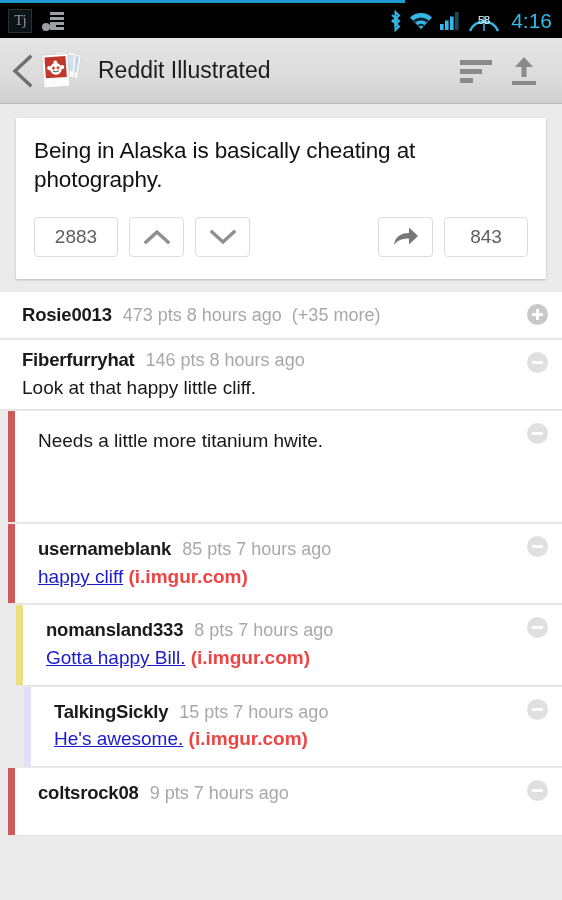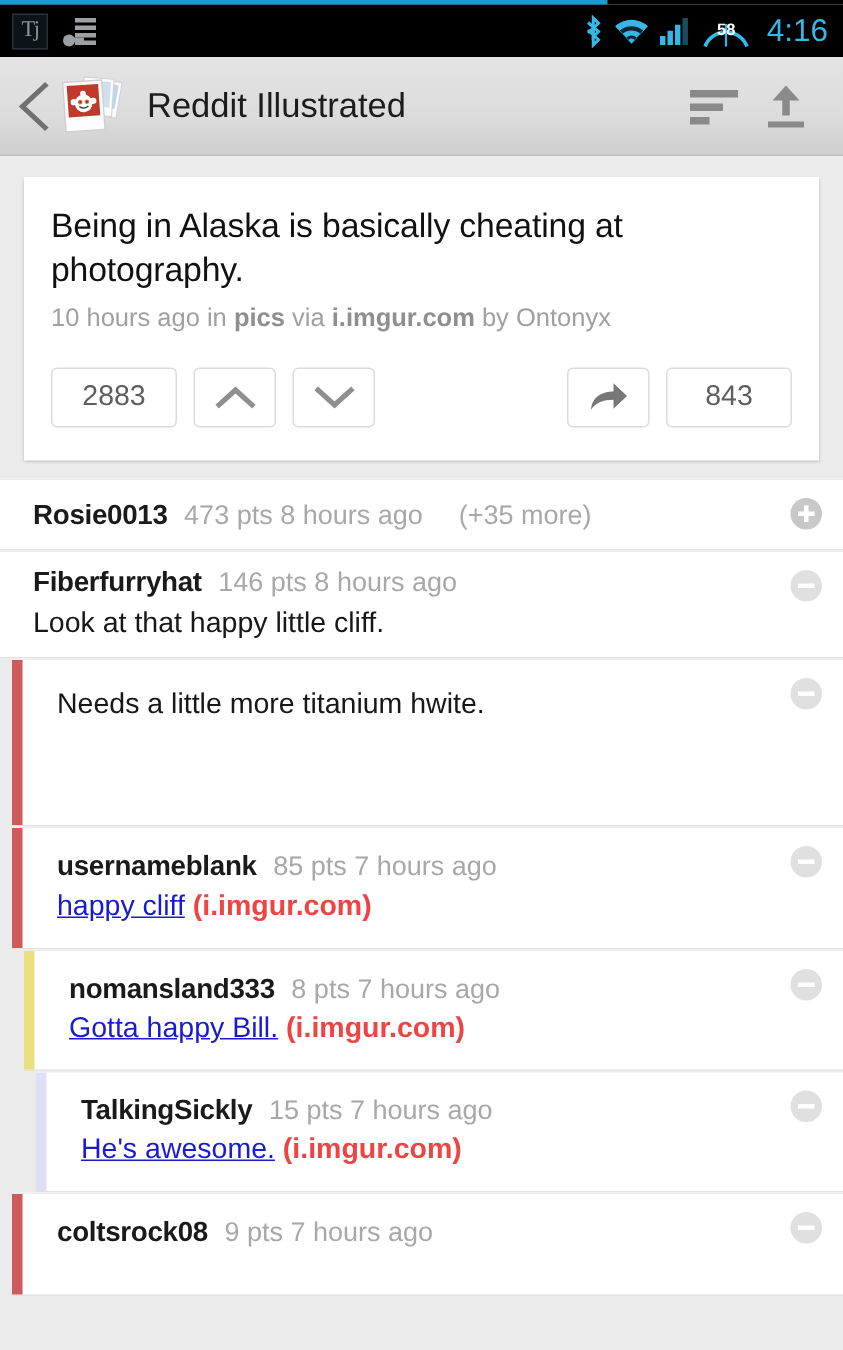--- a/index.html
+++ b/index.html
@@ -42,21 +42,21 @@
   }
   .list-icon .stem {
     position:absolute; left:6px; top:14.5px; width:8px; height:3px; background:#9aa0a4;
   }
   .bt-icon { width:13px; height:22px; }
   .wifi-icon { width:24px; height:19px; }
   .sig-icon { width:20px; height:19px; }
   .batt-icon { position:relative; width:34px; height:24px; }
   .batt-icon .pct {
     position:absolute; inset:0; display:flex; align-items:center; justify-content:center;
-    font-size:11px; font-weight:bold; color:#fff; padding-bottom:1px;
+    font-size:11px; font-weight:normal; color:#fff; padding-bottom:1px;
   }
   #clock { font-size:21px; color:#35b8e8; margin-left:3px; letter-spacing:0px; }
 
   
   #action-bar {
     height:66px;
     background:linear-gradient(to bottom,#e4e4e4 0%,#dcdcdc 60%,#cfcfcf 100%);
     border-bottom:1px solid #b9b9b9;
     display:flex; align-items:center; padding:0 14px 0 10px;
   }
@@ -116,21 +116,21 @@
   .comment.depth3 { padding:14px 48px 14px 30px; margin-left:24px; }
   .comment .depthbar {
     position:absolute; left:0; top:0; bottom:0; width:7px;
   }
   .comment.collapsed { padding-top:12px; padding-bottom:12px; }
   .c-head { font-size:0; line-height:1.2; }
   .c-user {
     font-size:18.5px; font-weight:bold; color:#1a1a1a; letter-spacing:-0.2px;
   }
   .c-info { font-size:18px; color:#a8a8a8; margin-left:11px; }
-  .c-more { font-size:18px; color:#a8a8a8; margin-left:24px; }
+  .c-more { font-size:18px; color:#a8a8a8; margin-left:10px; }
   .c-body { font-size:19px; color:#171717; margin-top:4px; line-height:1.3; }
   .c-body a { color:#1a1ad0; text-decoration:underline;margin-top:45px; }
   .c-body .dom { color:#ef4444;font-weight:bold; }
   .c-toggle {
     position:absolute; right:14px; top:12px; width:21px; height:21px; border-radius:50%;
     display:flex; align-items:center; justify-content:center;
   }
   .c-toggle.plus  { background:#c8c8c8; }
   .c-toggle.minus { background:#e0e0e0; }
   .c-toggle i { display:block; background:#fff; position:absolute; }
@@ -232,23 +232,20 @@
       <rect x="12.5" y="7" width="5" height="14" fill="#8a8a8a"></rect>
       <path d="M15 1 L24 11 L6 11 Z" fill="#8a8a8a"></path>
     </svg>
   </div>
 </div>
 
 <div id="content">
 
   <div id="post-card">
     <div id="post-title">Being in Alaska is basically cheating at photography.</div>
-    <div id="post-meta">
-      <span>10 hours ago in </span><b>pics</b><span> via </span><b>i.imgur.com</b><span> by Ontonyx</span>
-    </div>
     <div id="post-actions">
       <div class="pbtn score">2883</div>
       <div class="pbtn icon-only">
         <svg class="chev" viewBox="0 0 30 20">
           <path d="M4 15 L15 5 L26 15" fill="none" stroke="#8f8f8f" stroke-width="3.4" stroke-linecap="square"></path>
         </svg>
       </div>
       <div class="pbtn icon-only">
         <svg class="chev" viewBox="0 0 30 20">
           <path d="M4 5 L15 15 L26 5" fill="none" stroke="#8f8f8f" stroke-width="3.4" stroke-linecap="square"></path>

